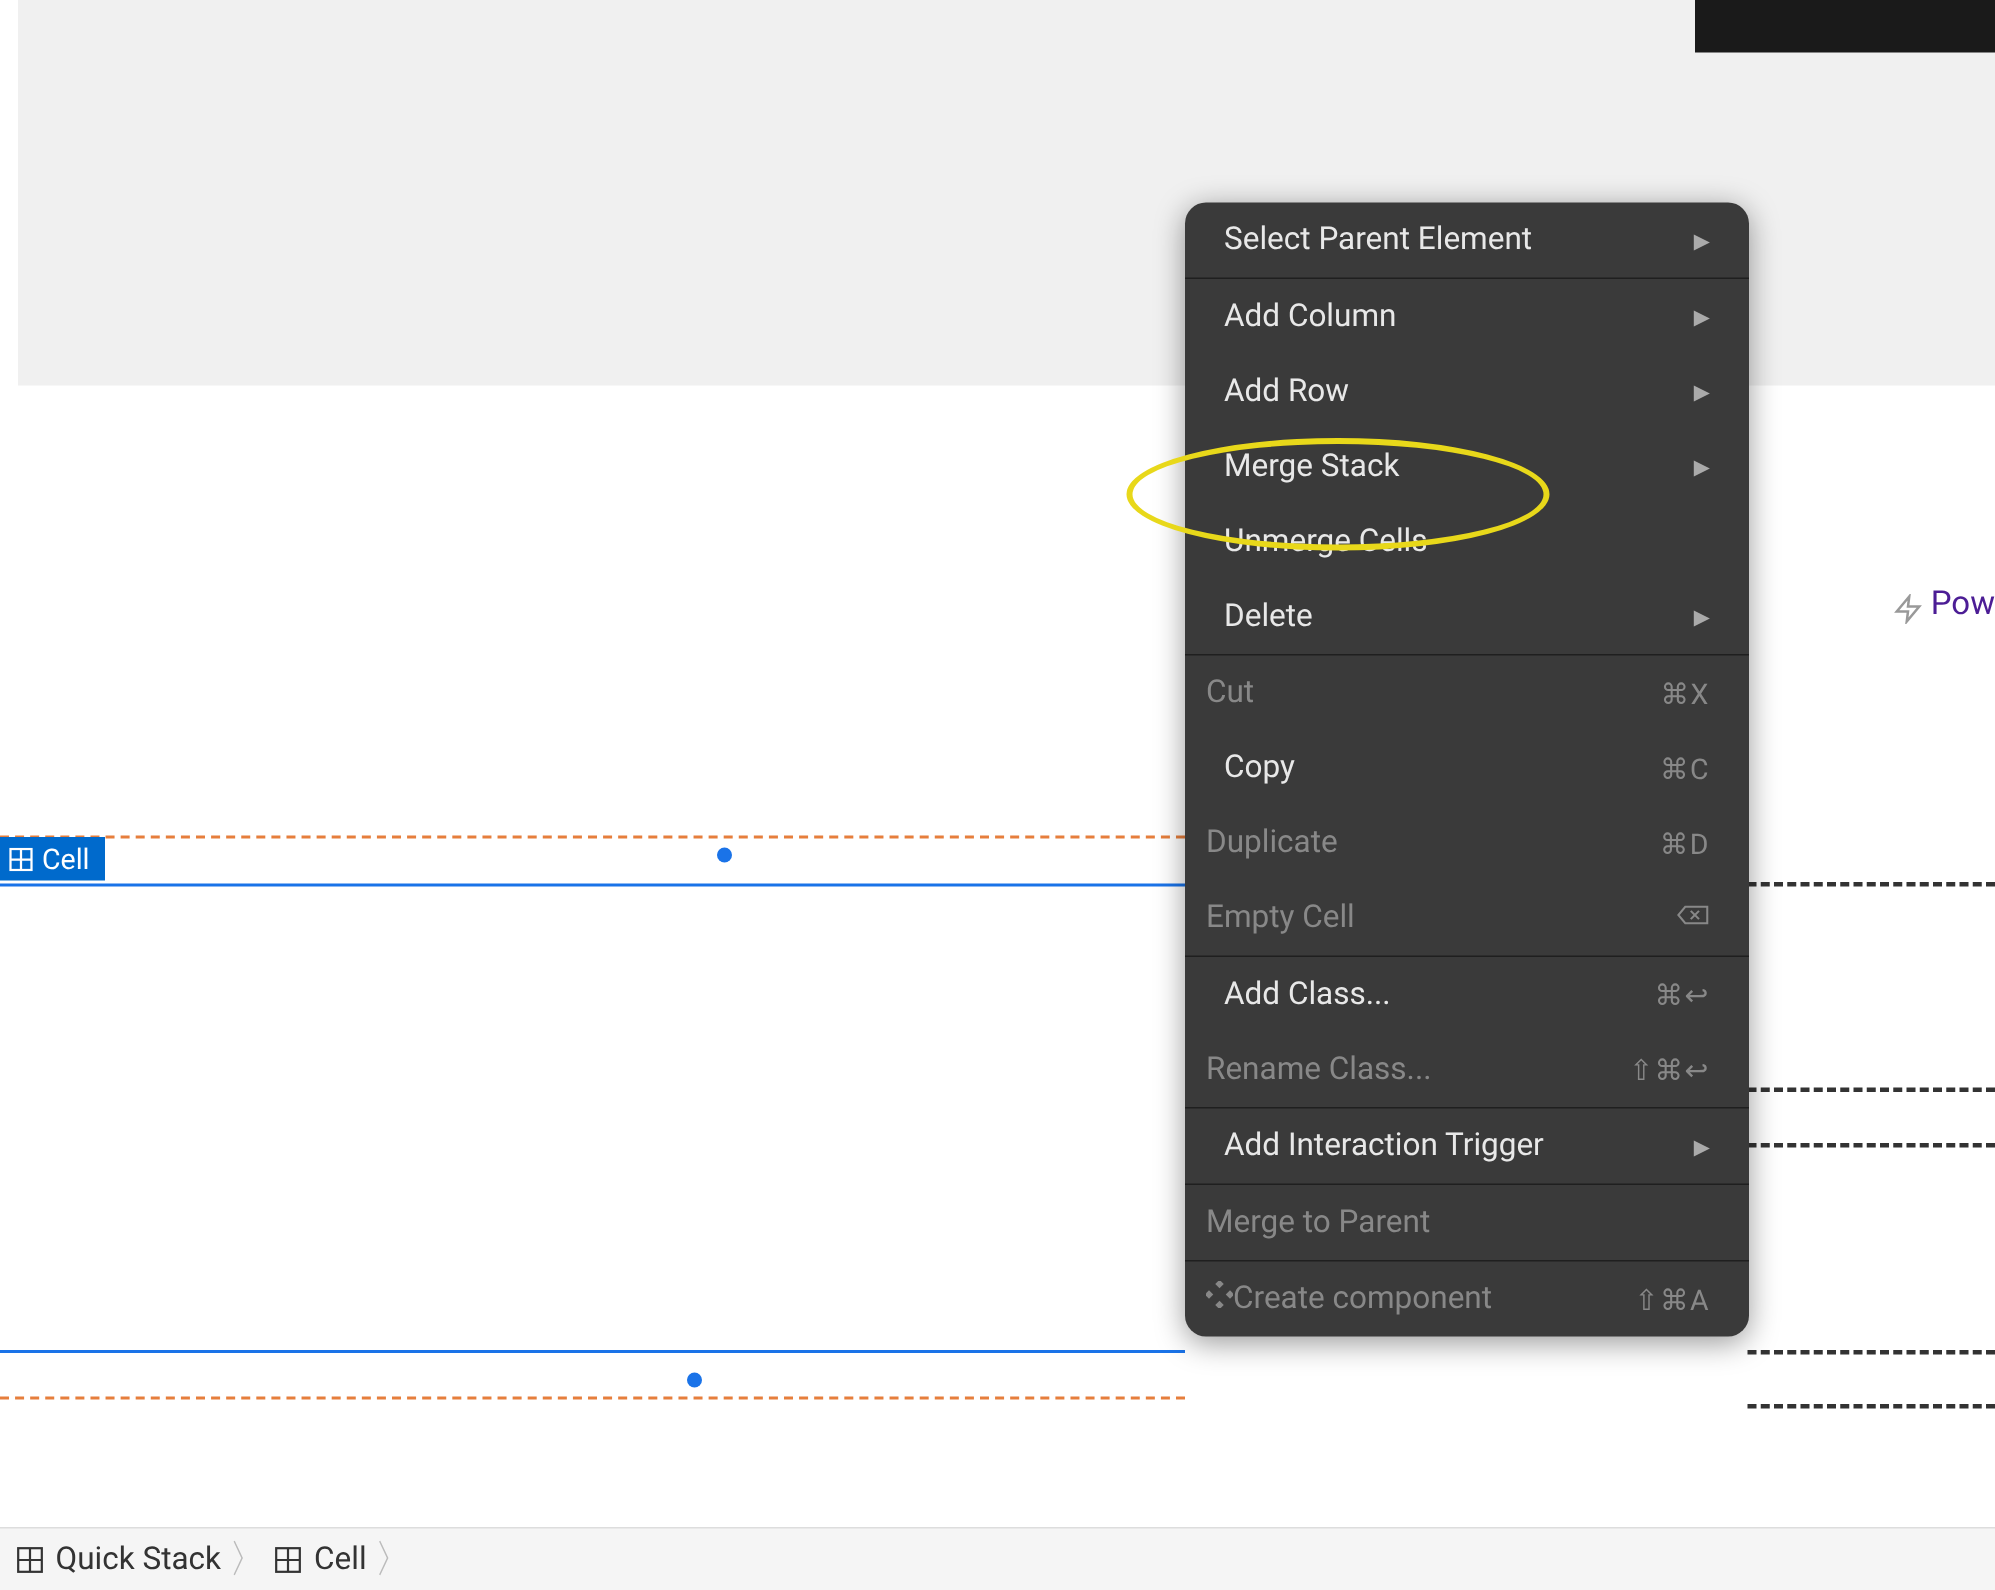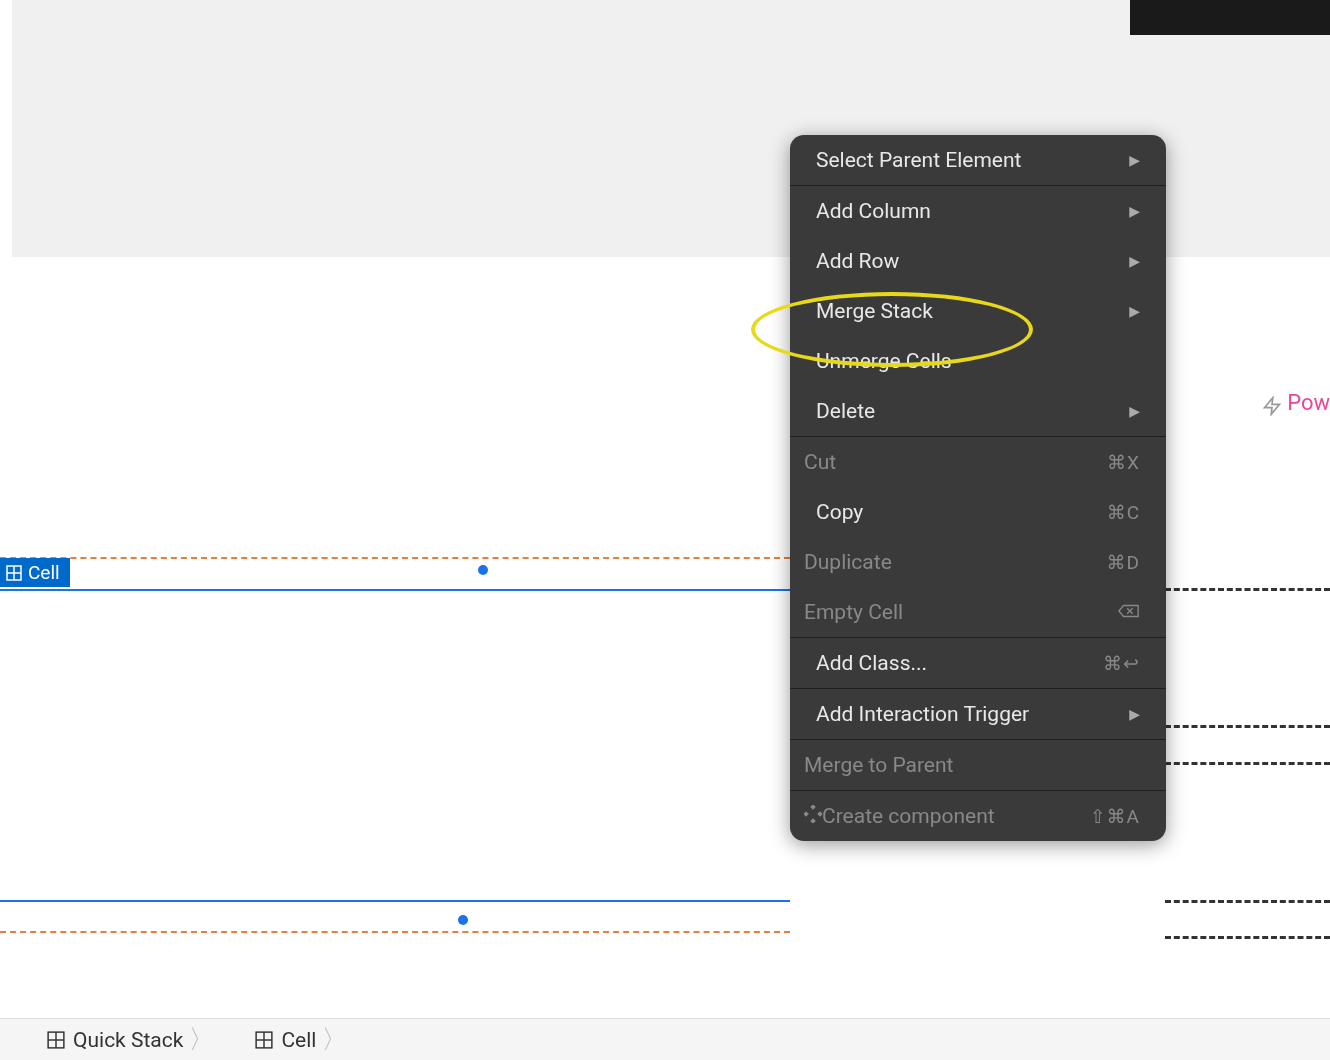--- a/index.html
+++ b/index.html
@@ -28,21 +28,21 @@
       top: 0;
       right: 0;
       width: 200px;
       height: 35px;
       background: #1a1a1a;
     }
     .pow-text {
       position: absolute;
       right: 0;
       top: 390px;
-      color: #ec4899;
+      color: #4c1d95;
       font-size: 22px;
     }
     .pow-lightning {
       position: absolute;
       right: 48px;
       top: 396px;
       width: 20px;
       height: 20px;
     }
     .dashed-line-orange {
@@ -121,21 +121,20 @@
     }
     .breadcrumb-item {
       display: flex;
       align-items: center;
       gap: 8px;
       padding: 0 11px;
       height: 100%;
       color: #333;
       font-size: 21px;
       position: relative;
-      margin-left: 36px;
     }
     .breadcrumb-sep {
       color: #bbb;
       font-size: 26px;
       margin: 0 -6px;
     }
     .grid-icon {
       width: 18px;
       height: 18px;
       display: inline-flex;
@@ -282,20 +281,24 @@
         <line x1="10" y1="5" x2="16" y2="11"></line>
         <line x1="16" y1="5" x2="10" y2="11"></line>
       </svg>
     </span>
   </div>
   <div class="menu-divider"></div>
 
   <div class="menu-item">
     <span>Add Class...</span>
     <span class="menu-shortcut">⌘↩</span>
+  </div>
+  <div class="menu-item disabled">
+    <span>Rename Class...</span>
+    <span class="menu-shortcut">⇧⌘↩</span>
   </div>
   <div class="menu-divider"></div>
 
   <div class="menu-item">
     <span>Add Interaction Trigger</span>
     <span class="menu-arrow">▶</span>
   </div>
   <div class="menu-divider"></div>
 
   <div class="menu-item disabled">

